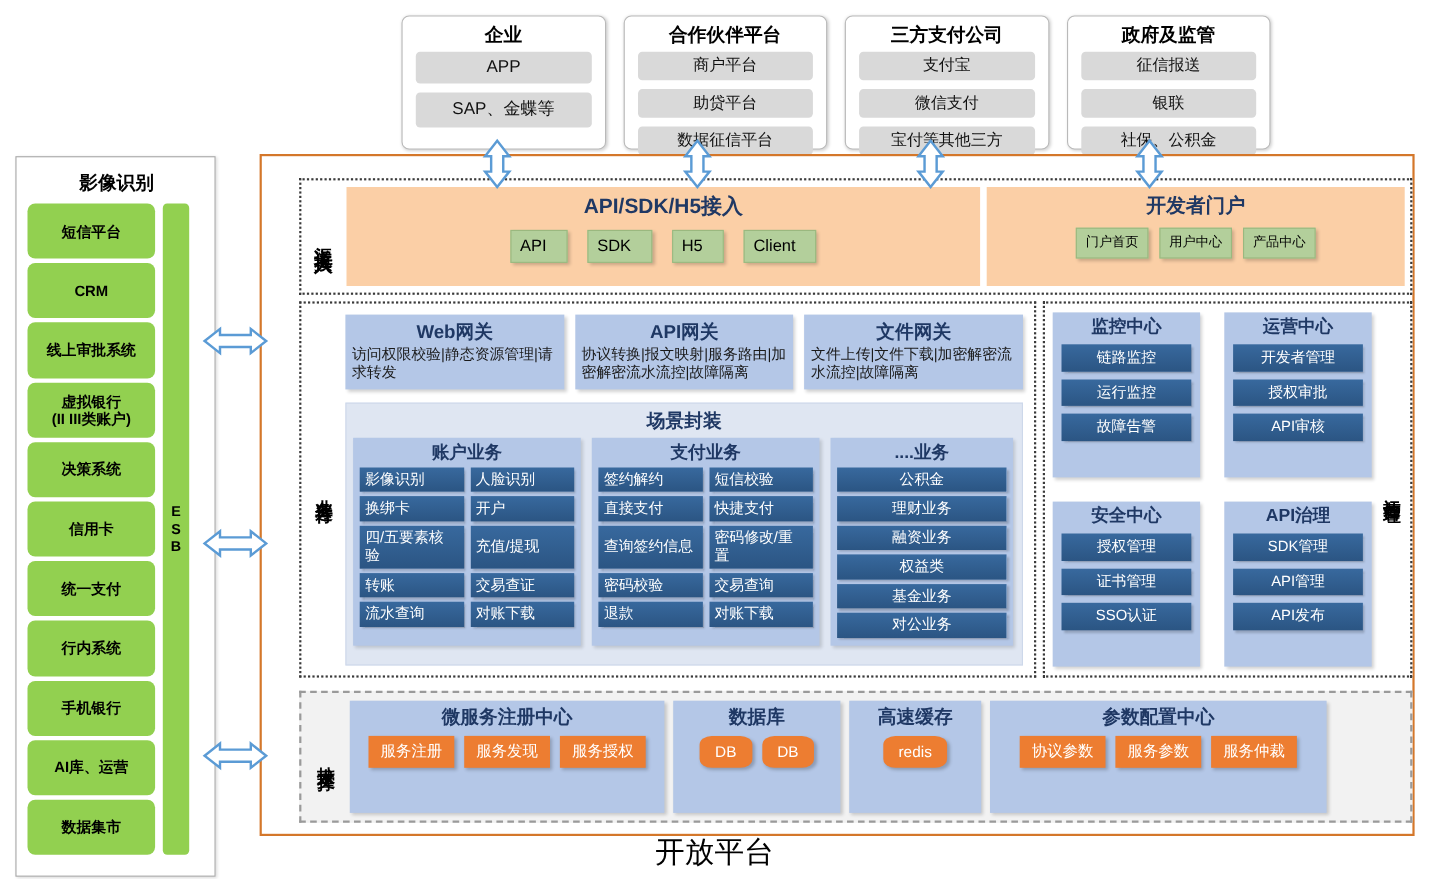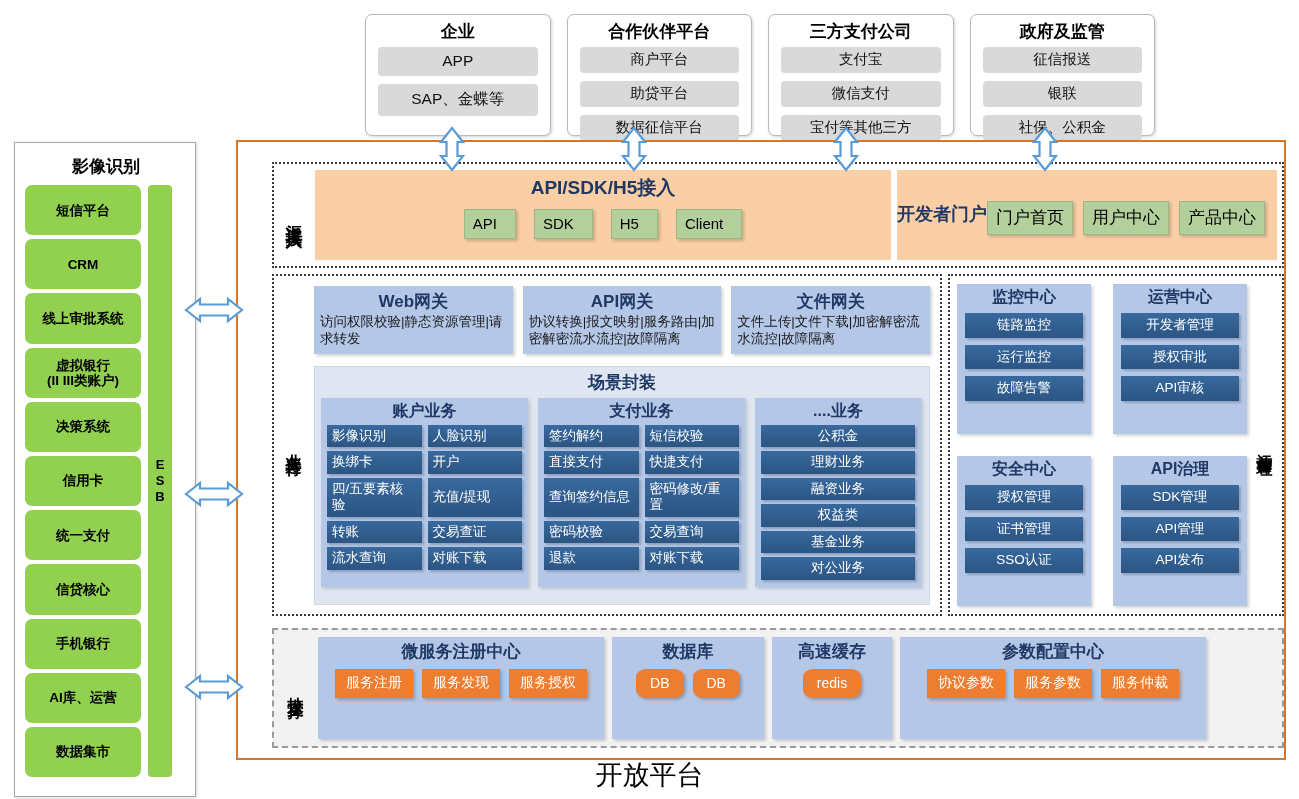--- a/index.html
+++ b/index.html
@@ -141,31 +141,31 @@
     background: #b3cf9b;
     border: 1px solid #9ab87f;
     box-shadow: 2px 2px 3px rgba(0,0,0,.2);
     font-size: 15px; color: #000;
     padding: 5px 18px 6px 8px;
     white-space: nowrap;
   }
   #dev-portal {
     width: 380px;
     background: #fbcfa6;
-    display: flex; flex-direction: row;
+    display: flex; flex-direction: column;
     align-items: center;
     padding-top: 5px;
     text-align: right;
   }
   #dev-portal-title {
     font-size: 18px; font-weight: bold; color: #1f3864;
     margin-bottom: 8px;
   }
   #dev-portal-chips { display: flex; gap: 10px; }
-  .green-chip.sm { padding: 4px 8px 5px 8px; font-size: 17px; }
+  .green-chip.sm { padding: 4px 8px 5px 8px; font-size: 12px; }
 
   
   #mid-band {
     position: absolute;
     left: 272px; top: 274px;
     width: 670px; height: 342px;
     border: 2px dotted #3a3a3a;
     background: #fff;
     display: flex;
     padding: 5px 4px;
@@ -362,21 +362,21 @@
   <div id="bank-sys-title">影像识别</div>
   <div id="bank-sys-body">
     <div id="bank-sys-list">
         <div class="bank-item">短信平台</div>
         <div class="bank-item">CRM</div>
         <div class="bank-item">线上审批系统</div>
         <div class="bank-item">虚拟银行<br>(II III类账户)</div>
         <div class="bank-item">决策系统</div>
         <div class="bank-item">信用卡</div>
         <div class="bank-item">统一支付</div>
-        <div class="bank-item">信贷核心</div>
+        <div class="bank-item">行内系统</div>
         <div class="bank-item">手机银行</div>
         <div class="bank-item">AI库、运营</div>
         <div class="bank-item">数据集市</div>
       </div>
     <div id="esb-bar">
         <span>E</span>
         <span>S</span>
         <span>B</span>
       </div>
   </div>

